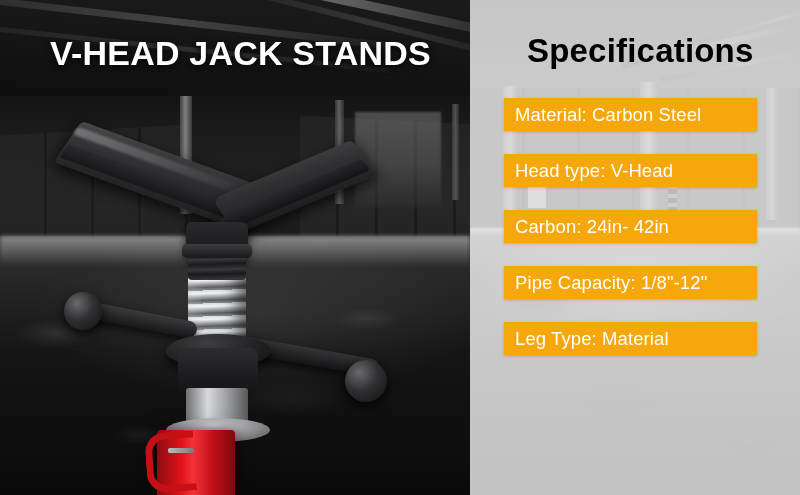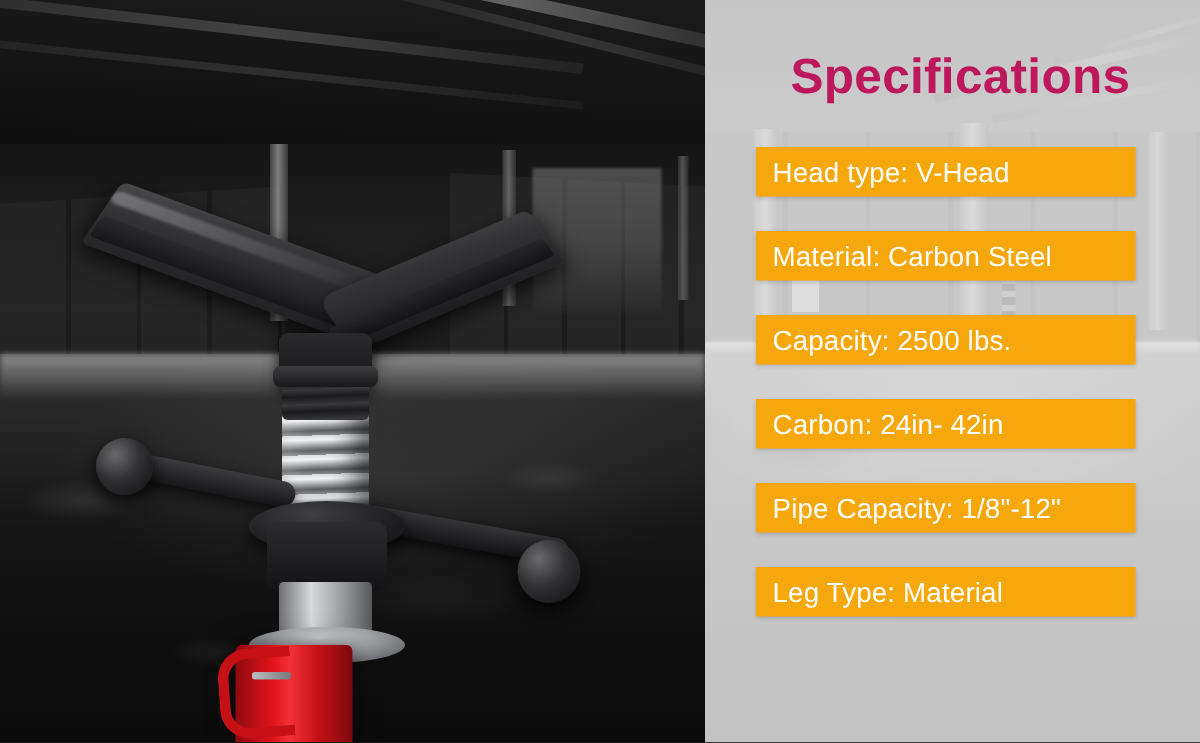--- a/index.html
+++ b/index.html
@@ -267,21 +267,21 @@
     background:
       radial-gradient(ellipse 70px 18px at 20% 22%,rgba(180,180,180,.30),transparent 70%),
       radial-gradient(ellipse 55px 14px at 72% 38%,rgba(178,178,178,.26),transparent 70%),
       radial-gradient(ellipse 90px 22px at 45% 62%,rgba(185,185,185,.22),transparent 70%),
       radial-gradient(ellipse 50px 14px at 85% 80%,rgba(176,176,176,.22),transparent 70%);
   }
   .rp-veil{position:absolute;inset:0;background:rgba(205,205,205,.38);}
 
   .spec-heading{
     position:absolute;left:57px;top:32px;
-    font-size:33px;font-weight:bold;color:#be185d;letter-spacing:.2px;
+    font-size:33px;font-weight:bold;color:#000000;letter-spacing:.2px;
     white-space:nowrap;z-index:20;
   }
   .spec-list{position:absolute;left:34px;top:98px;width:253px;z-index:20;}
   .spec-bar{
     width:253px;height:33px;margin-bottom:23px;
     background:#f5a70c;display:flex;align-items:center;
     box-shadow:0 1px 3px rgba(0,0,0,.18);
   }
   .spec-text{
     color:#ffffff;font-size:18.5px;font-weight:normal;
@@ -333,20 +333,21 @@
       <div class="knob knob-r"></div>
 
       <div class="sleeve"></div>
       <div class="sleeve-flange"></div>
 
       <div class="red-post"></div>
       <div class="red-lever"></div>
       <div class="red-pin"></div>
     </div>
 
+    <div class="title">V-HEAD JACK STANDS</div>
   </div>
 
   <div class="right-panel">
 
     <div class="rp-photo">
       <div class="rp-ceiling"></div>
       <div class="rp-beam rb1"></div>
       <div class="rp-beam rb2"></div>
       <div class="rp-beam rb3"></div>
       <div class="rp-wall"></div>
@@ -358,27 +359,24 @@
       <div class="rp-floor"></div>
       <div class="rp-floor-line"></div>
       <div class="rp-floor-marks"></div>
       <div class="rp-veil"></div>
     </div>
 
     <div class="spec-heading">Specifications</div>
 
     <div class="spec-list">
       <div class="spec-bar">
+        <span class="spec-text">Material:  Carbon Steel</span>
+      </div>
+      <div class="spec-bar">
         <span class="spec-text">Head type:  V-Head</span>
-      </div>
-      <div class="spec-bar">
-        <span class="spec-text">Material:  Carbon Steel</span>
-      </div>
-      <div class="spec-bar">
-        <span class="spec-text">Capacity:  2500 lbs.</span>
       </div>
       <div class="spec-bar">
         <span class="spec-text">Carbon:  24in- 42in</span>
       </div>
       <div class="spec-bar">
         <span class="spec-text">Pipe Capacity:  1/8"-12"</span>
       </div>
       <div class="spec-bar">
         <span class="spec-text">Leg Type:  Material</span>
       </div>

